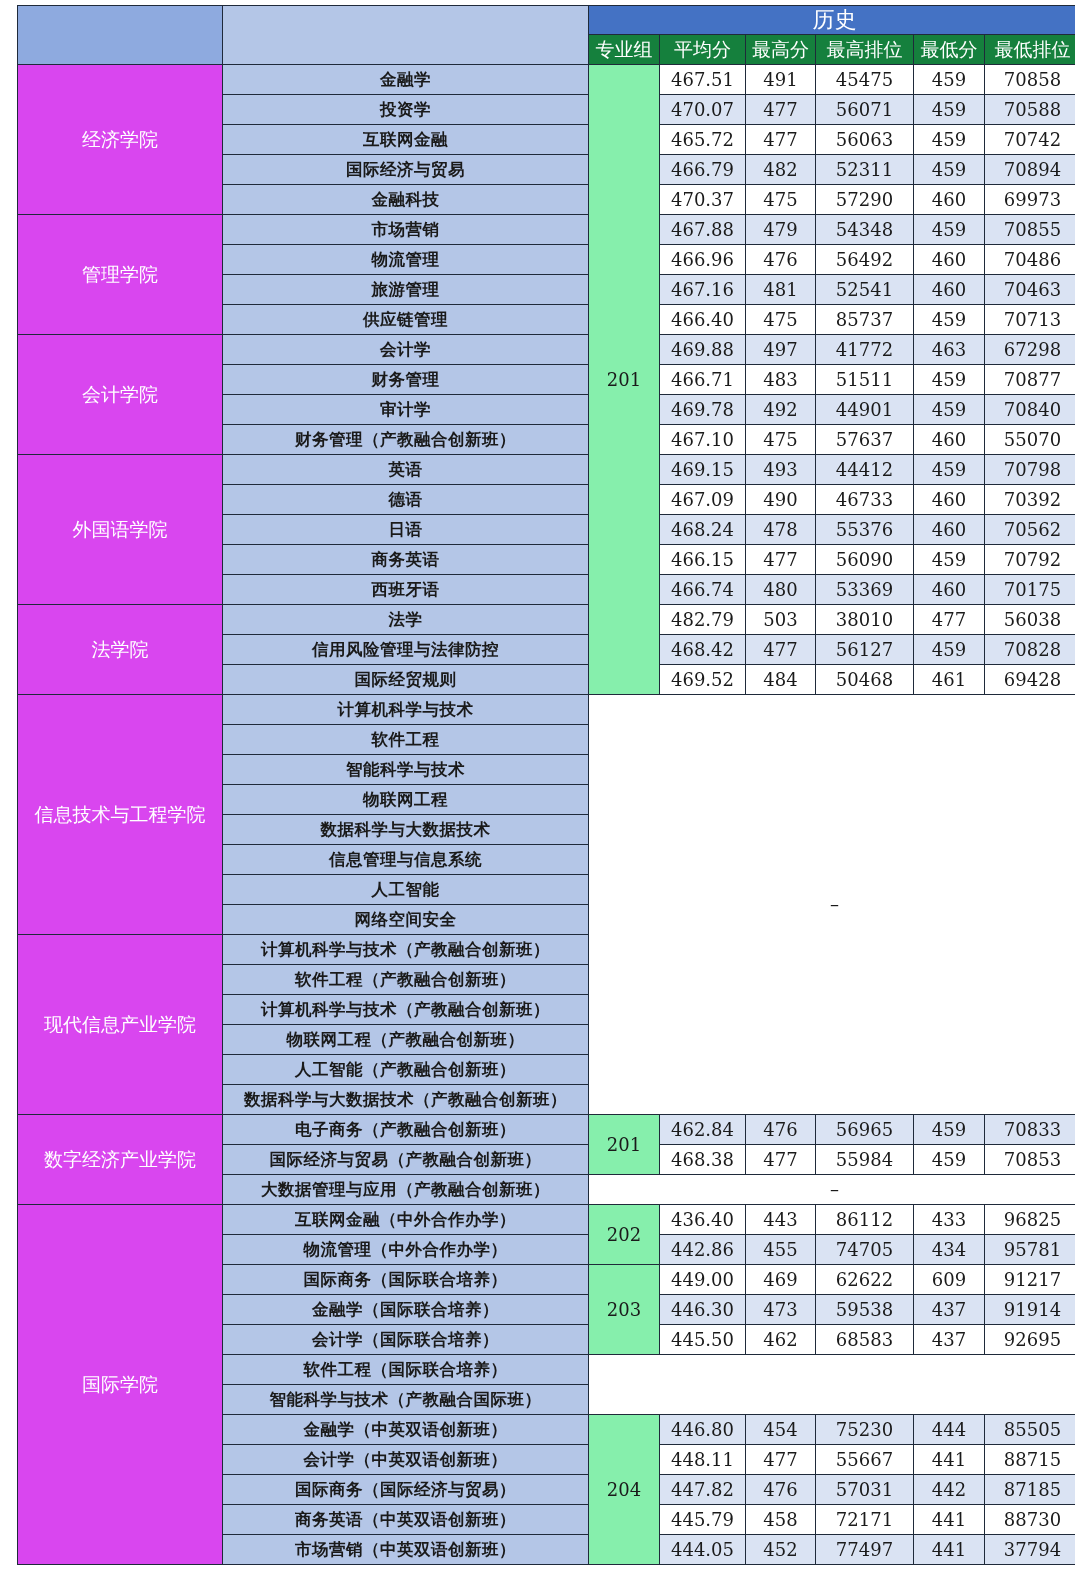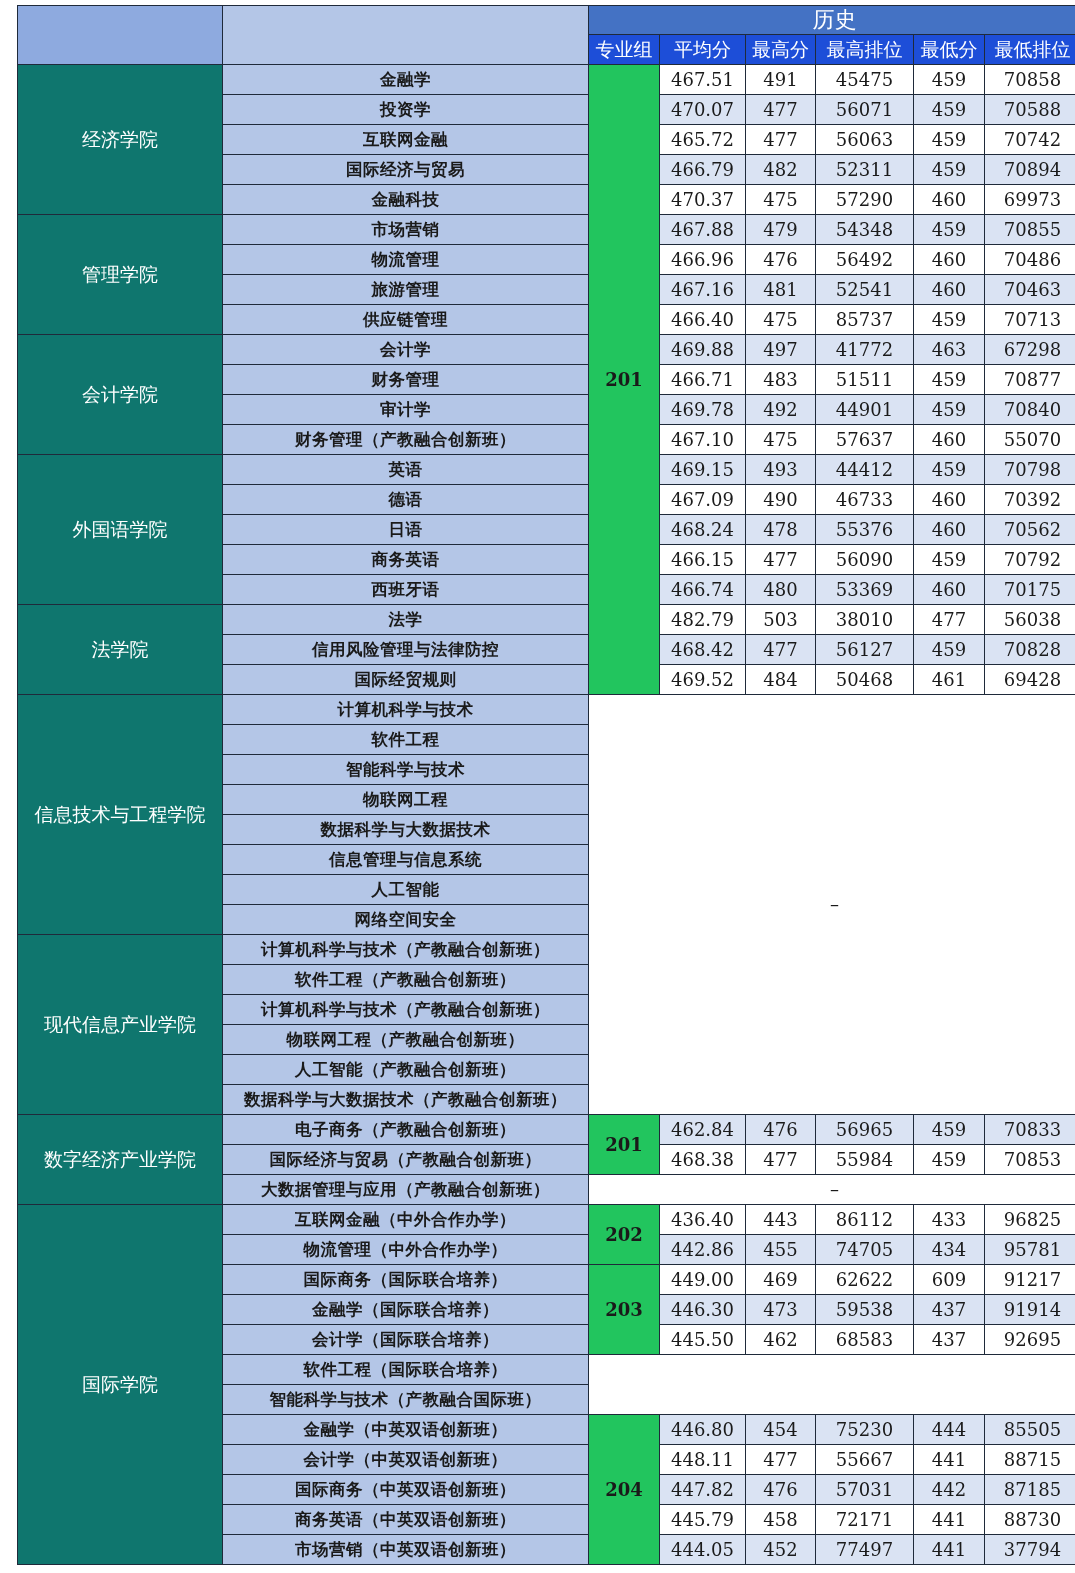--- a/index.html
+++ b/index.html
@@ -12,24 +12,24 @@
   }
   table.grid td {
     border: 1px solid #1f2a3a;
     padding: 0; text-align: center; vertical-align: middle;
     height: 29px; line-height: 29px; white-space: nowrap; overflow: hidden;
     font-size: 18px; color: #1a1a1a;
   }
   td.hdr-blank-a { background: #8eaadf; }
   td.hdr-blank-b { background: #b4c6e7; }
   td.hdr-title { background: #4472c4; color: #ffffff !important; font-size: 22px !important; height: 28px !important; line-height: 28px !important; }
-  td.hdr-col { background: #1d4ed8; color: #ffffff !important; font-size: 19px !important; margin-left: 12px; }
-  td.college { background: #0f766e; color: #ffffff !important; font-size: 19px !important; }
+  td.hdr-col { background: #15803d; color: #ffffff !important; font-size: 19px !important; margin-left: 12px; }
+  td.college { background: #d946ef; color: #ffffff !important; font-size: 19px !important; }
   td.major { background: #b4c6e7; font-size: 16.5px !important; letter-spacing: 0.5px; font-weight: bold; }
-  td.group { background: #22c55e; font-weight: bold; }
+  td.group { background: #86efac; }
   td.num { background: #ffffff; }
   tr.alt td.num { background: #dae3f3; }
   td.dash { background: #ffffff; }
   col.c1 { width: 205px; } col.c2 { width: 366px; } col.c3 { width: 71px; }
   col.c4 { width: 86px; } col.c5 { width: 70px; } col.c6 { width: 98px; }
   col.c7 { width: 71px; } col.c8 { width: 96px; }
 </style>
 </head>
 <body>
 
@@ -360,21 +360,21 @@
       </tr>
       <tr>
         <td class="major">会计学（中英双语创新班）</td>
         <td class="num">448.11</td>
         <td class="num">477</td>
         <td class="num">55667</td>
         <td class="num">441</td>
         <td class="num">88715</td>
       </tr>
       <tr class="alt">
-        <td class="major">国际商务（中英双语创新班）</td>
+        <td class="major">国际商务（国际经济与贸易）</td>
         <td class="num">447.82</td>
         <td class="num">476</td>
         <td class="num">57031</td>
         <td class="num">442</td>
         <td class="num">87185</td>
       </tr>
       <tr>
         <td class="major">商务英语（中英双语创新班）</td>
         <td class="num">445.79</td>
         <td class="num">458</td>

